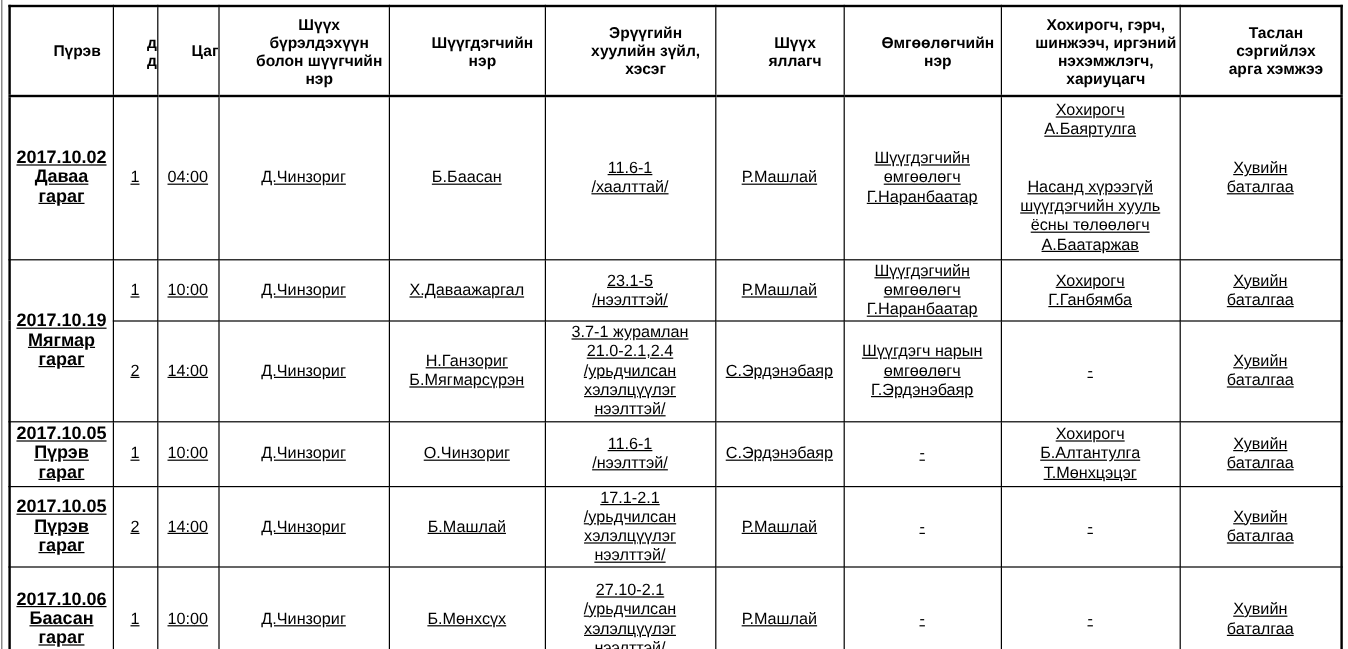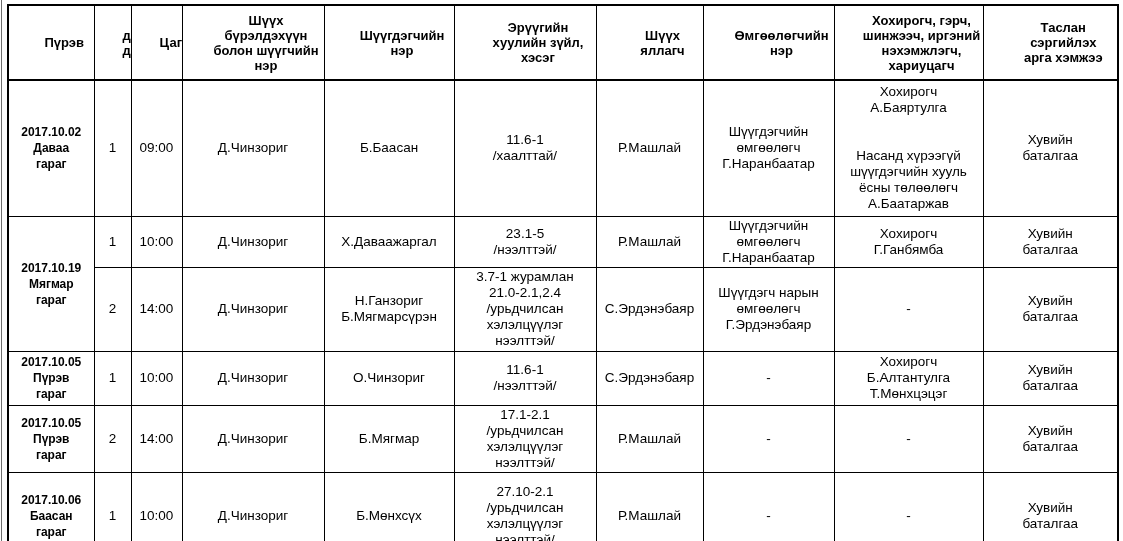--- a/index.html
+++ b/index.html
@@ -46,24 +46,25 @@
     font-weight: bold;
     font-size: 13px;
     line-height: 15px;
     border-bottom-width: 2px;
     padding-left: 28px;
   }
   table.schedule td {
     font-size: 13.5px;
     line-height: 16px;
     font-weight: normal;
+    text-decoration: underline;
   }
   table.schedule td.date-cell {
     font-weight: bold;
-    font-size: 12px;
+    font-size: 15px;
     line-height: 16px;
     margin-top: 20px;
   }
 </style>
 </head>
 <body>
 
 <div class="page-edge"></div>
 
 <table class="schedule">
@@ -105,21 +106,21 @@
     <th>Таслан
 сэргийлэх
 арга хэмжээ</th>
   </tr>
 
   <tr style="height:136px">
     <td class="date-cell">2017.10.02
 Даваа
 гараг</td>
     <td>1</td>
-    <td>09:00</td>
+    <td>04:00</td>
     <td>Д.Чинзориг</td>
     <td>Б.Баасан</td>
     <td>11.6-1
 /хаалттай/</td>
     <td>Р.Машлай</td>
     <td>Шүүгдэгчийн
 өмгөөлөгч
 Г.Наранбаатар</td>
     <td>Хохирогч
 А.Баяртулга
@@ -192,21 +193,21 @@
 баталгаа</td>
   </tr>
 
   <tr style="height:66px">
     <td class="date-cell">2017.10.05
 Пүрэв
 гараг</td>
     <td>2</td>
     <td>14:00</td>
     <td>Д.Чинзориг</td>
-    <td>Б.Мягмар</td>
+    <td>Б.Машлай</td>
     <td>17.1-2.1
 /урьдчилсан
 хэлэлцүүлэг
 нээлттэй/</td>
     <td>Р.Машлай</td>
     <td>-</td>
     <td>-</td>
     <td>Хувийн
 баталгаа</td>
   </tr>

